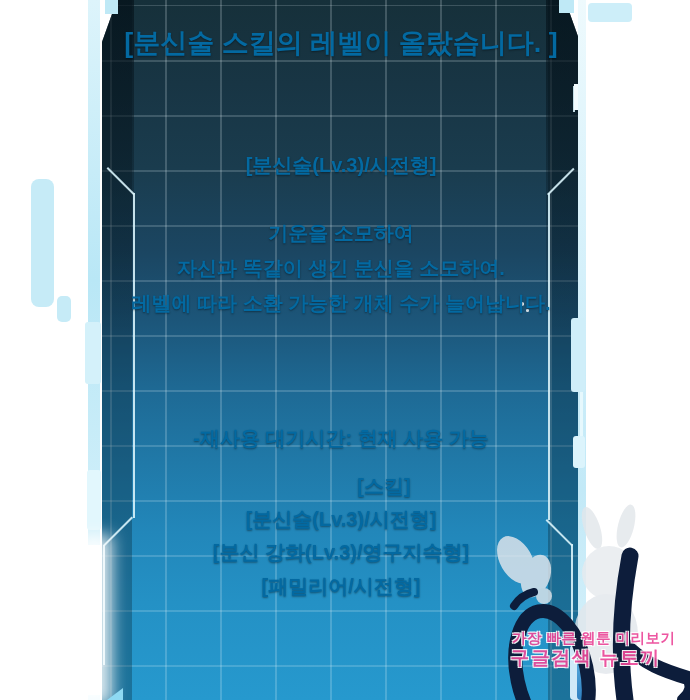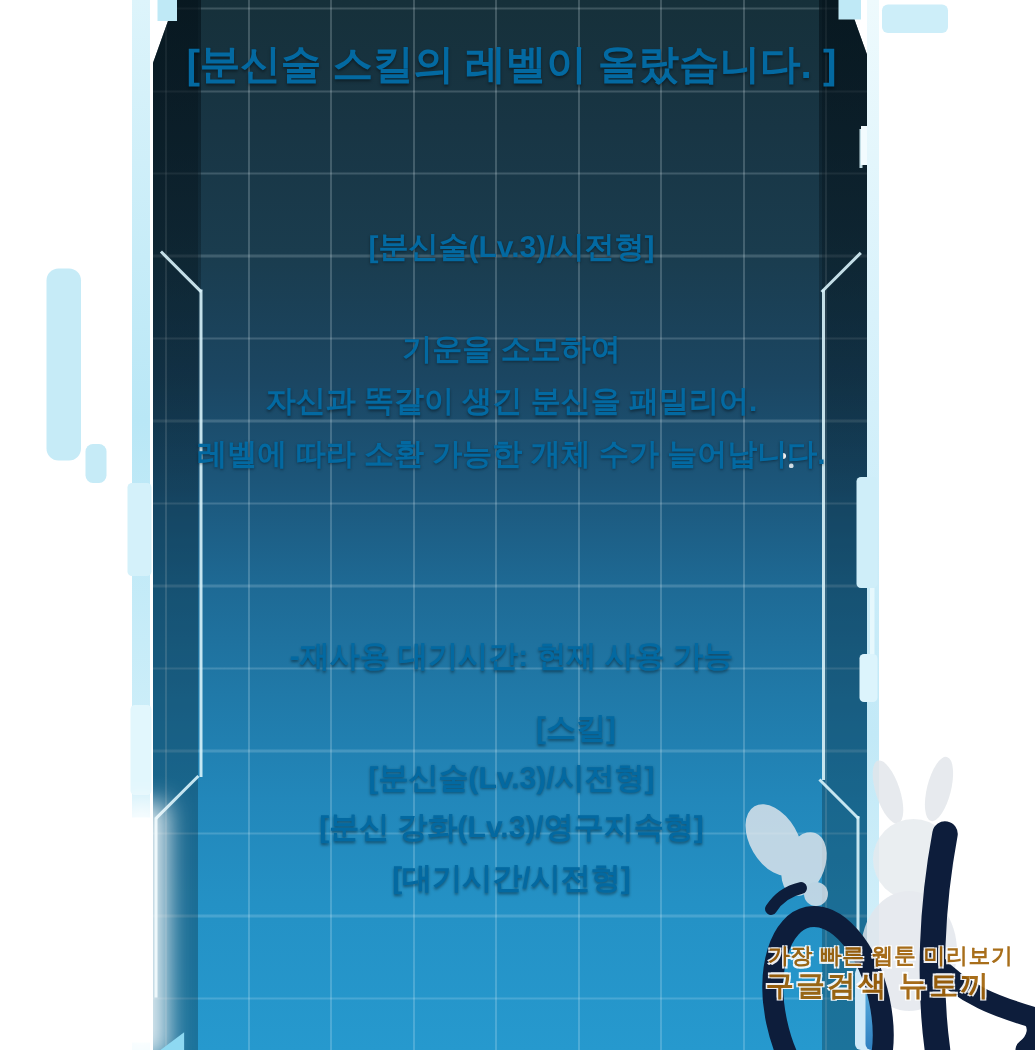--- a/index.html
+++ b/index.html
@@ -37,21 +37,21 @@
   .t-body{font-size:20px;line-height:26px;}
 
   
   .spark{position:absolute;background:#fff;border-radius:50%;z-index:2;}
 
   
   .cyanbar{position:absolute;background:#c6ebf7;border-radius:8px;z-index:2;}
   .glow{position:absolute;z-index:2;}
 
   
-  .wm{position:absolute;z-index:6;color:#a16207;font-weight:700;text-align:center;
+  .wm{position:absolute;z-index:6;color:#ec4899;font-weight:700;text-align:center;
       text-shadow:-1px -1px 0 #ffffff,1px -1px 0 #ffffff,-1px 1px 0 #ffffff,1px 1px 0 #ffffff;
       opacity:.92;white-space:nowrap;}
   .wm1{left:512px;top:629px;width:155px;font-size:14.5px;line-height:18px;letter-spacing:.5px;}
   .wm2{left:503px;top:646px;width:165px;font-size:19px;line-height:23px;letter-spacing:1.5px;}
 
   svg{display:block;}
 </style>
 </head>
 <body>
 
@@ -91,27 +91,27 @@
     <div class="kl" style="left:469px;top:544px;width:2px;height:112px;"></div>
     <div class="kl" style="left:471px;top:86px;width:2px;height:26px;"></div>
 
     <div class="spark" style="left:418px;top:302px;width:4px;height:4px;"></div>
     <div class="spark" style="left:424px;top:309px;width:2.5px;height:2.5px;opacity:.8;"></div>
   </div>
 
   <div class="tline t-title" style="top:26px;">[분신술 스킬의 레벨이 올랐습니다. ]</div>
   <div class="tline t-body" style="top:152px;">[분신술(Lv.3)/시전형]</div>
   <div class="tline t-body" style="top:220px;">기운을 소모하여</div>
-  <div class="tline t-body" style="top:255px;">자신과 똑같이 생긴 분신을 패밀리어.</div>
+  <div class="tline t-body" style="top:255px;">자신과 똑같이 생긴 분신을 소모하여.</div>
   <div class="tline t-body" style="top:290px;">레벨에 따라 소환 가능한 개체 수가 늘어납니다.</div>
   <div class="tline t-body" style="top:397px;margin-top:28px;">-재사용 대기시간: 현재 사용 가능</div>
   <div class="tline t-body" style="top:473px;margin-left:43px;">[스킬]</div>
   <div class="tline t-body" style="top:506px;">[분신술(Lv.3)/시전형]</div>
   <div class="tline t-body" style="top:539px;">[분신 강화(Lv.3)/영구지속형]</div>
-  <div class="tline t-body" style="top:573px;">[대기시간/시전형]</div>
+  <div class="tline t-body" style="top:573px;">[패밀리어/시전형]</div>
 
   <svg class="abs" style="left:0;top:0;z-index:3;" width="690" height="700" viewBox="0 0 690 700">
     <g opacity="0.8">
       <ellipse cx="592" cy="528" rx="8" ry="22" fill="#e2e6ea" transform="rotate(-18 592 528)"></ellipse>
       <ellipse cx="626" cy="526" rx="8" ry="22" fill="#e2e6ea" transform="rotate(14 626 526)"></ellipse>
       <circle cx="609" cy="573" r="27" fill="#e6eaee"></circle>
       <ellipse cx="606" cy="634" rx="32" ry="40" fill="#e2e6ec"></ellipse>
       <ellipse cx="516" cy="560" rx="16" ry="26" fill="#e6e9ee" transform="rotate(-30 516 560)"></ellipse>
       <ellipse cx="536" cy="576" rx="14" ry="22" fill="#e6e9ee" transform="rotate(20 536 576)"></ellipse>
       <circle cx="544" cy="596" r="8" fill="#e2e6ec"></circle>

